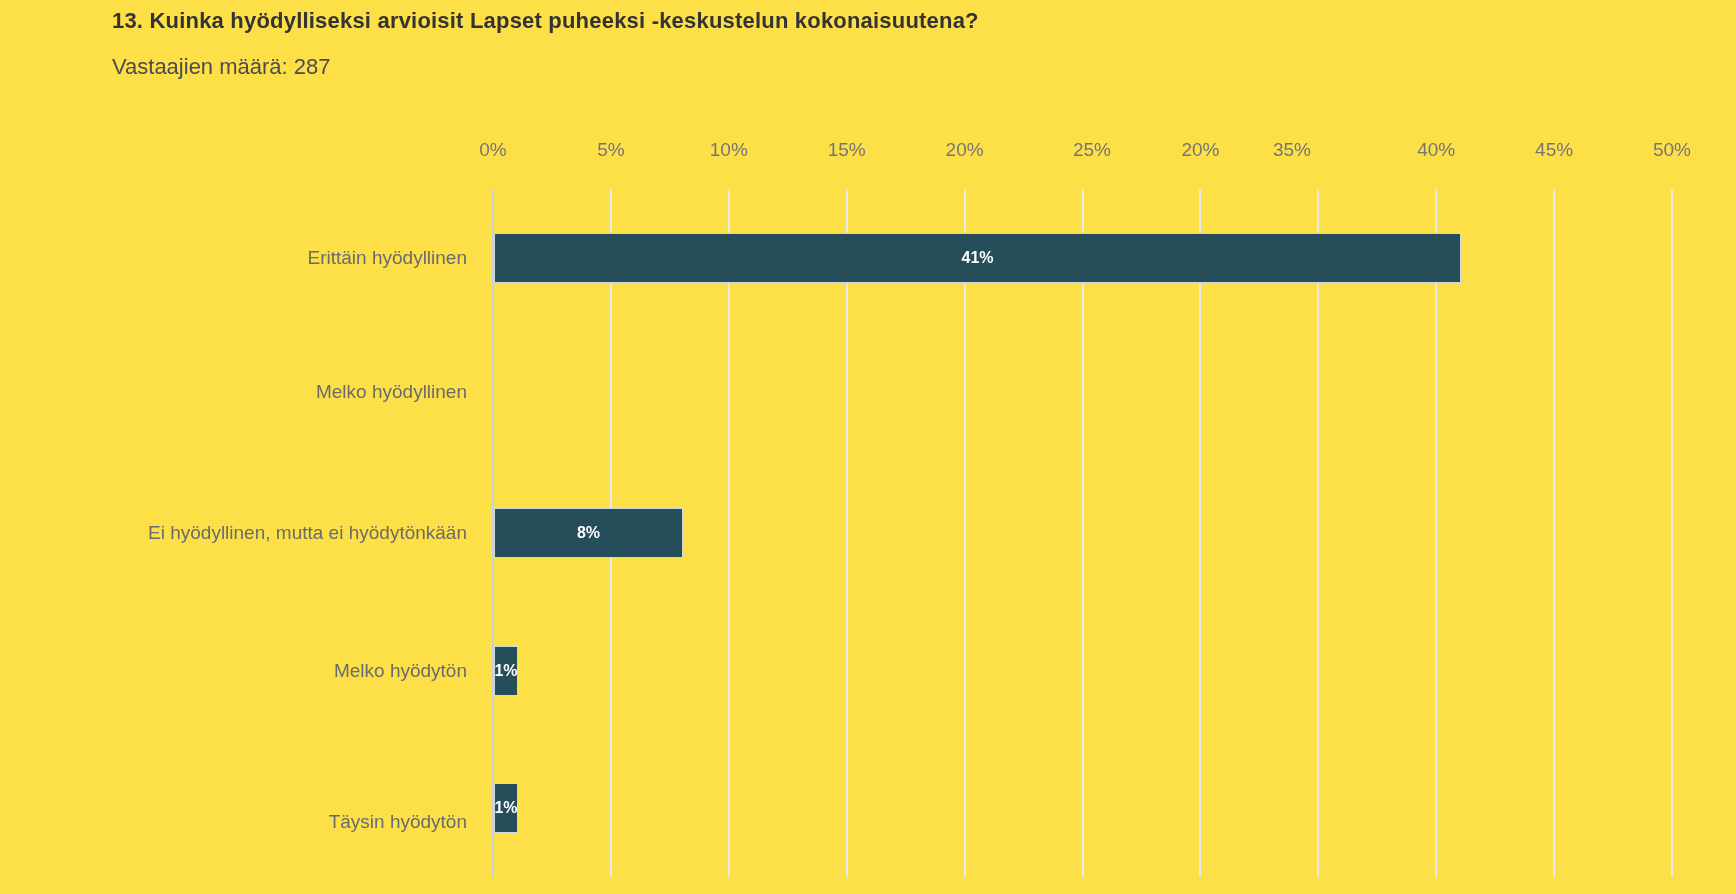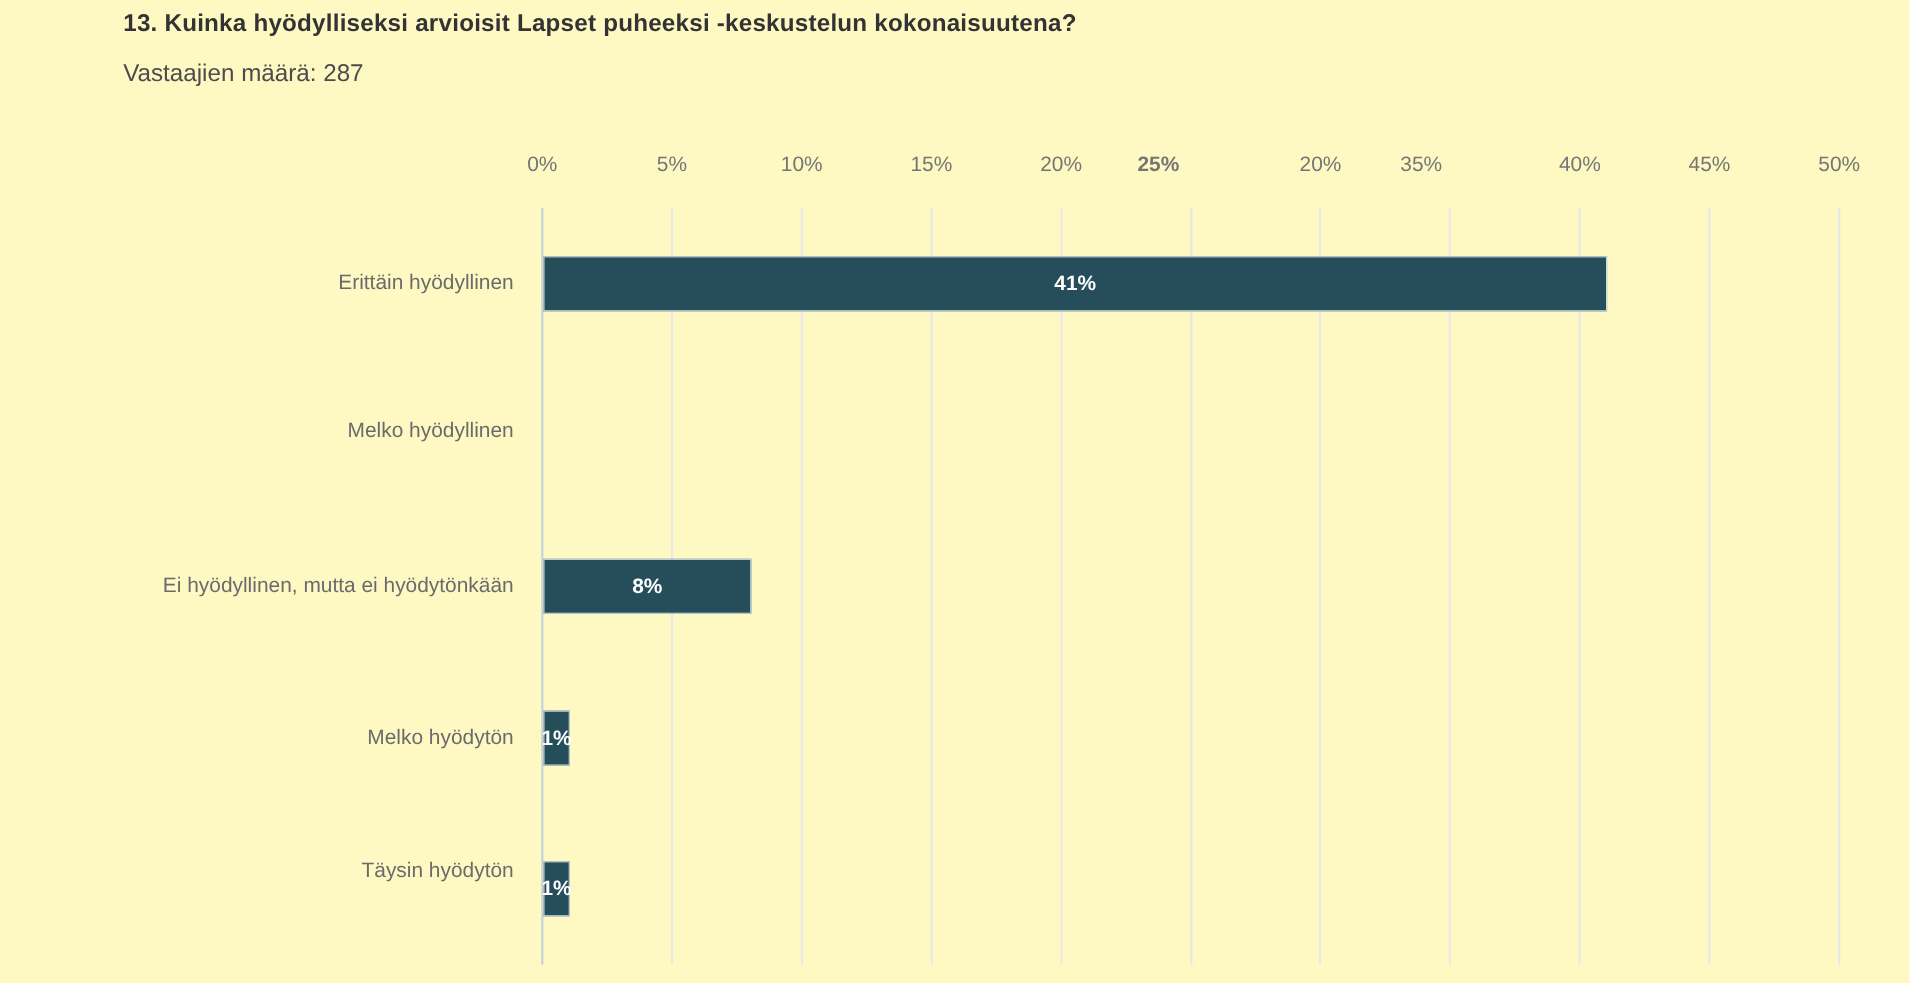--- a/index.html
+++ b/index.html
@@ -2,21 +2,21 @@
 <html><head>
 <meta charset="utf-8">
 <style>
   * { margin: 0; padding: 0; box-sizing: border-box; }
   html, body {
     width: 1736px; height: 894px;
     background: #ffffff;
     font-family: "Liberation Sans", sans-serif;
     overflow: hidden;
   }
-  .page { position: relative; width: 1736px; height: 894px; background: #fef9c3; }
+  .page { position: relative; width: 1736px; height: 894px; background: #fde047; }
 
   .chart-title {
     position: absolute; left: 112px; top: 8px;
     font-size: 22px; font-weight: bold; color: #333333;
     letter-spacing: 0.2px; white-space: nowrap;
   }
   .respondent-count {
     position: absolute; left: 112px; top: 54px;
     font-size: 22px; color: #4c4c4c; white-space: nowrap;
   }
@@ -47,38 +47,38 @@
   }
 
   .bar {
     position: absolute;
     height: 50px;
     border: 1px solid #ccd9de;
     display: flex; align-items: center; justify-content: center;
     overflow: visible;
   }
   .bar .value-label {
-    font-size: 19px; font-weight: bold; color: #ffffff;
+    font-size: 16px; font-weight: bold; color: #ffffff;
     white-space: nowrap; line-height: 1;
   }
 </style>
 </head>
 <body>
 
 <div class="page">
   <div class="chart-title">13. Kuinka hyödylliseksi arvioisit Lapset puheeksi -keskustelun kokonaisuutena?</div>
   <div class="respondent-count">Vastaajien määrä: 287</div>
 
   <div id="ticks-layer">
       <div class="tick-label" style="left: 493px;">0%</div>
       <div class="tick-label" style="left: 610.9px;">5%</div>
       <div class="tick-label" style="left: 728.8px;">10%</div>
       <div class="tick-label" style="left: 846.7px;">15%</div>
       <div class="tick-label" style="left: 964.6px;">20%</div>
-      <div class="tick-label" style="left: 1053px; font-weight: bold;">25%</div>
+      <div class="tick-label" style="left: 1092px;">25%</div>
       <div class="tick-label" style="left: 1200.4px;">20%</div>
       <div class="tick-label" style="left: 1292px;">35%</div>
       <div class="tick-label" style="left: 1436.2px;">40%</div>
       <div class="tick-label" style="left: 1554.1px;">45%</div>
       <div class="tick-label" style="left: 1672px;">50%</div>
     </div>
 
   <div class="plot-area" id="plot-area">
       <div class="gridline axis-line" style="left: -1px;"></div>
       <div class="gridline" style="left: 116.9px;"></div>
@@ -103,15 +103,15 @@
       <div class="bar" style="left: 1px; top: 594px; width: 24px; background: rgb(37, 77, 90);">
         <span class="value-label" style="color: rgb(255, 255, 255);">1%</span>
       </div>
     </div>
 
   <div id="cats-layer">
       <div class="cat-label" style="top: 257.8px;">Erittäin hyödyllinen</div>
       <div class="cat-label" style="top: 392px;">Melko hyödyllinen</div>
       <div class="cat-label" style="top: 533px; padding-left: 40px;">Ei hyödyllinen, mutta ei hyödytönkään</div>
       <div class="cat-label" style="top: 670.6px;">Melko hyödytön</div>
-      <div class="cat-label" style="top: 792px; text-align: right;">Täysin hyödytön</div>
+      <div class="cat-label" style="top: 822px; text-align: right;">Täysin hyödytön</div>
     </div>
 </div>
 
 </body></html>

